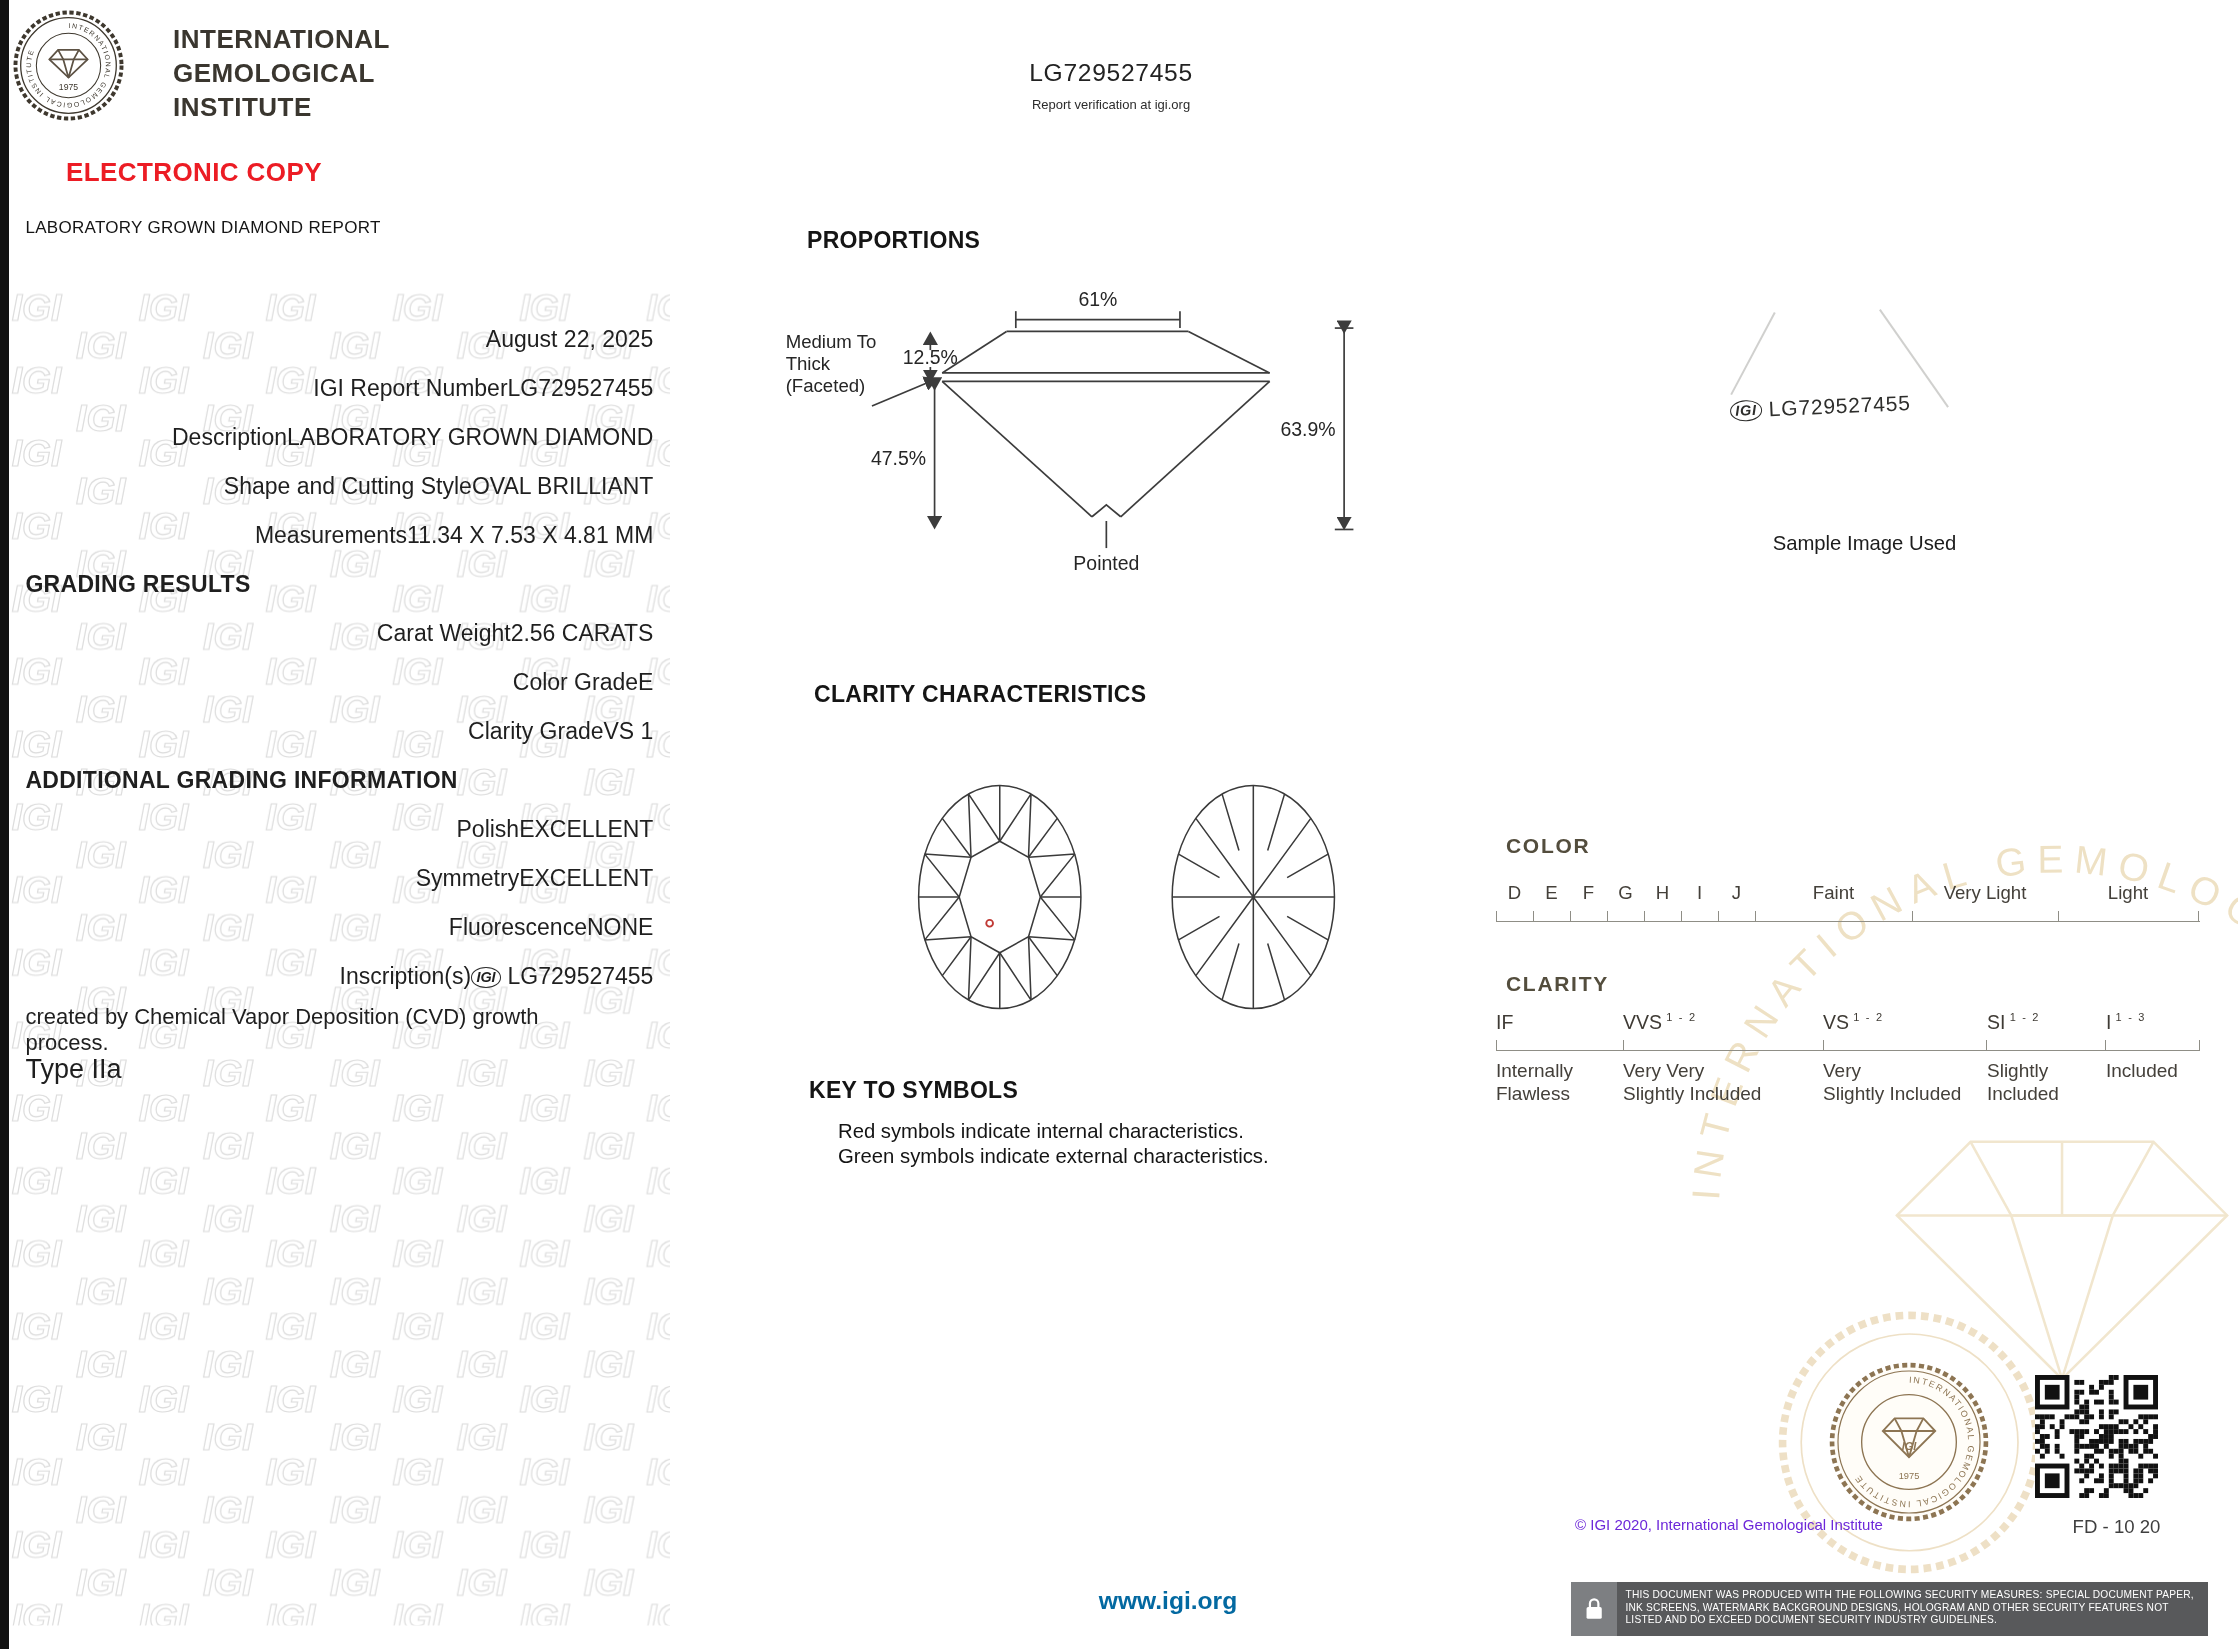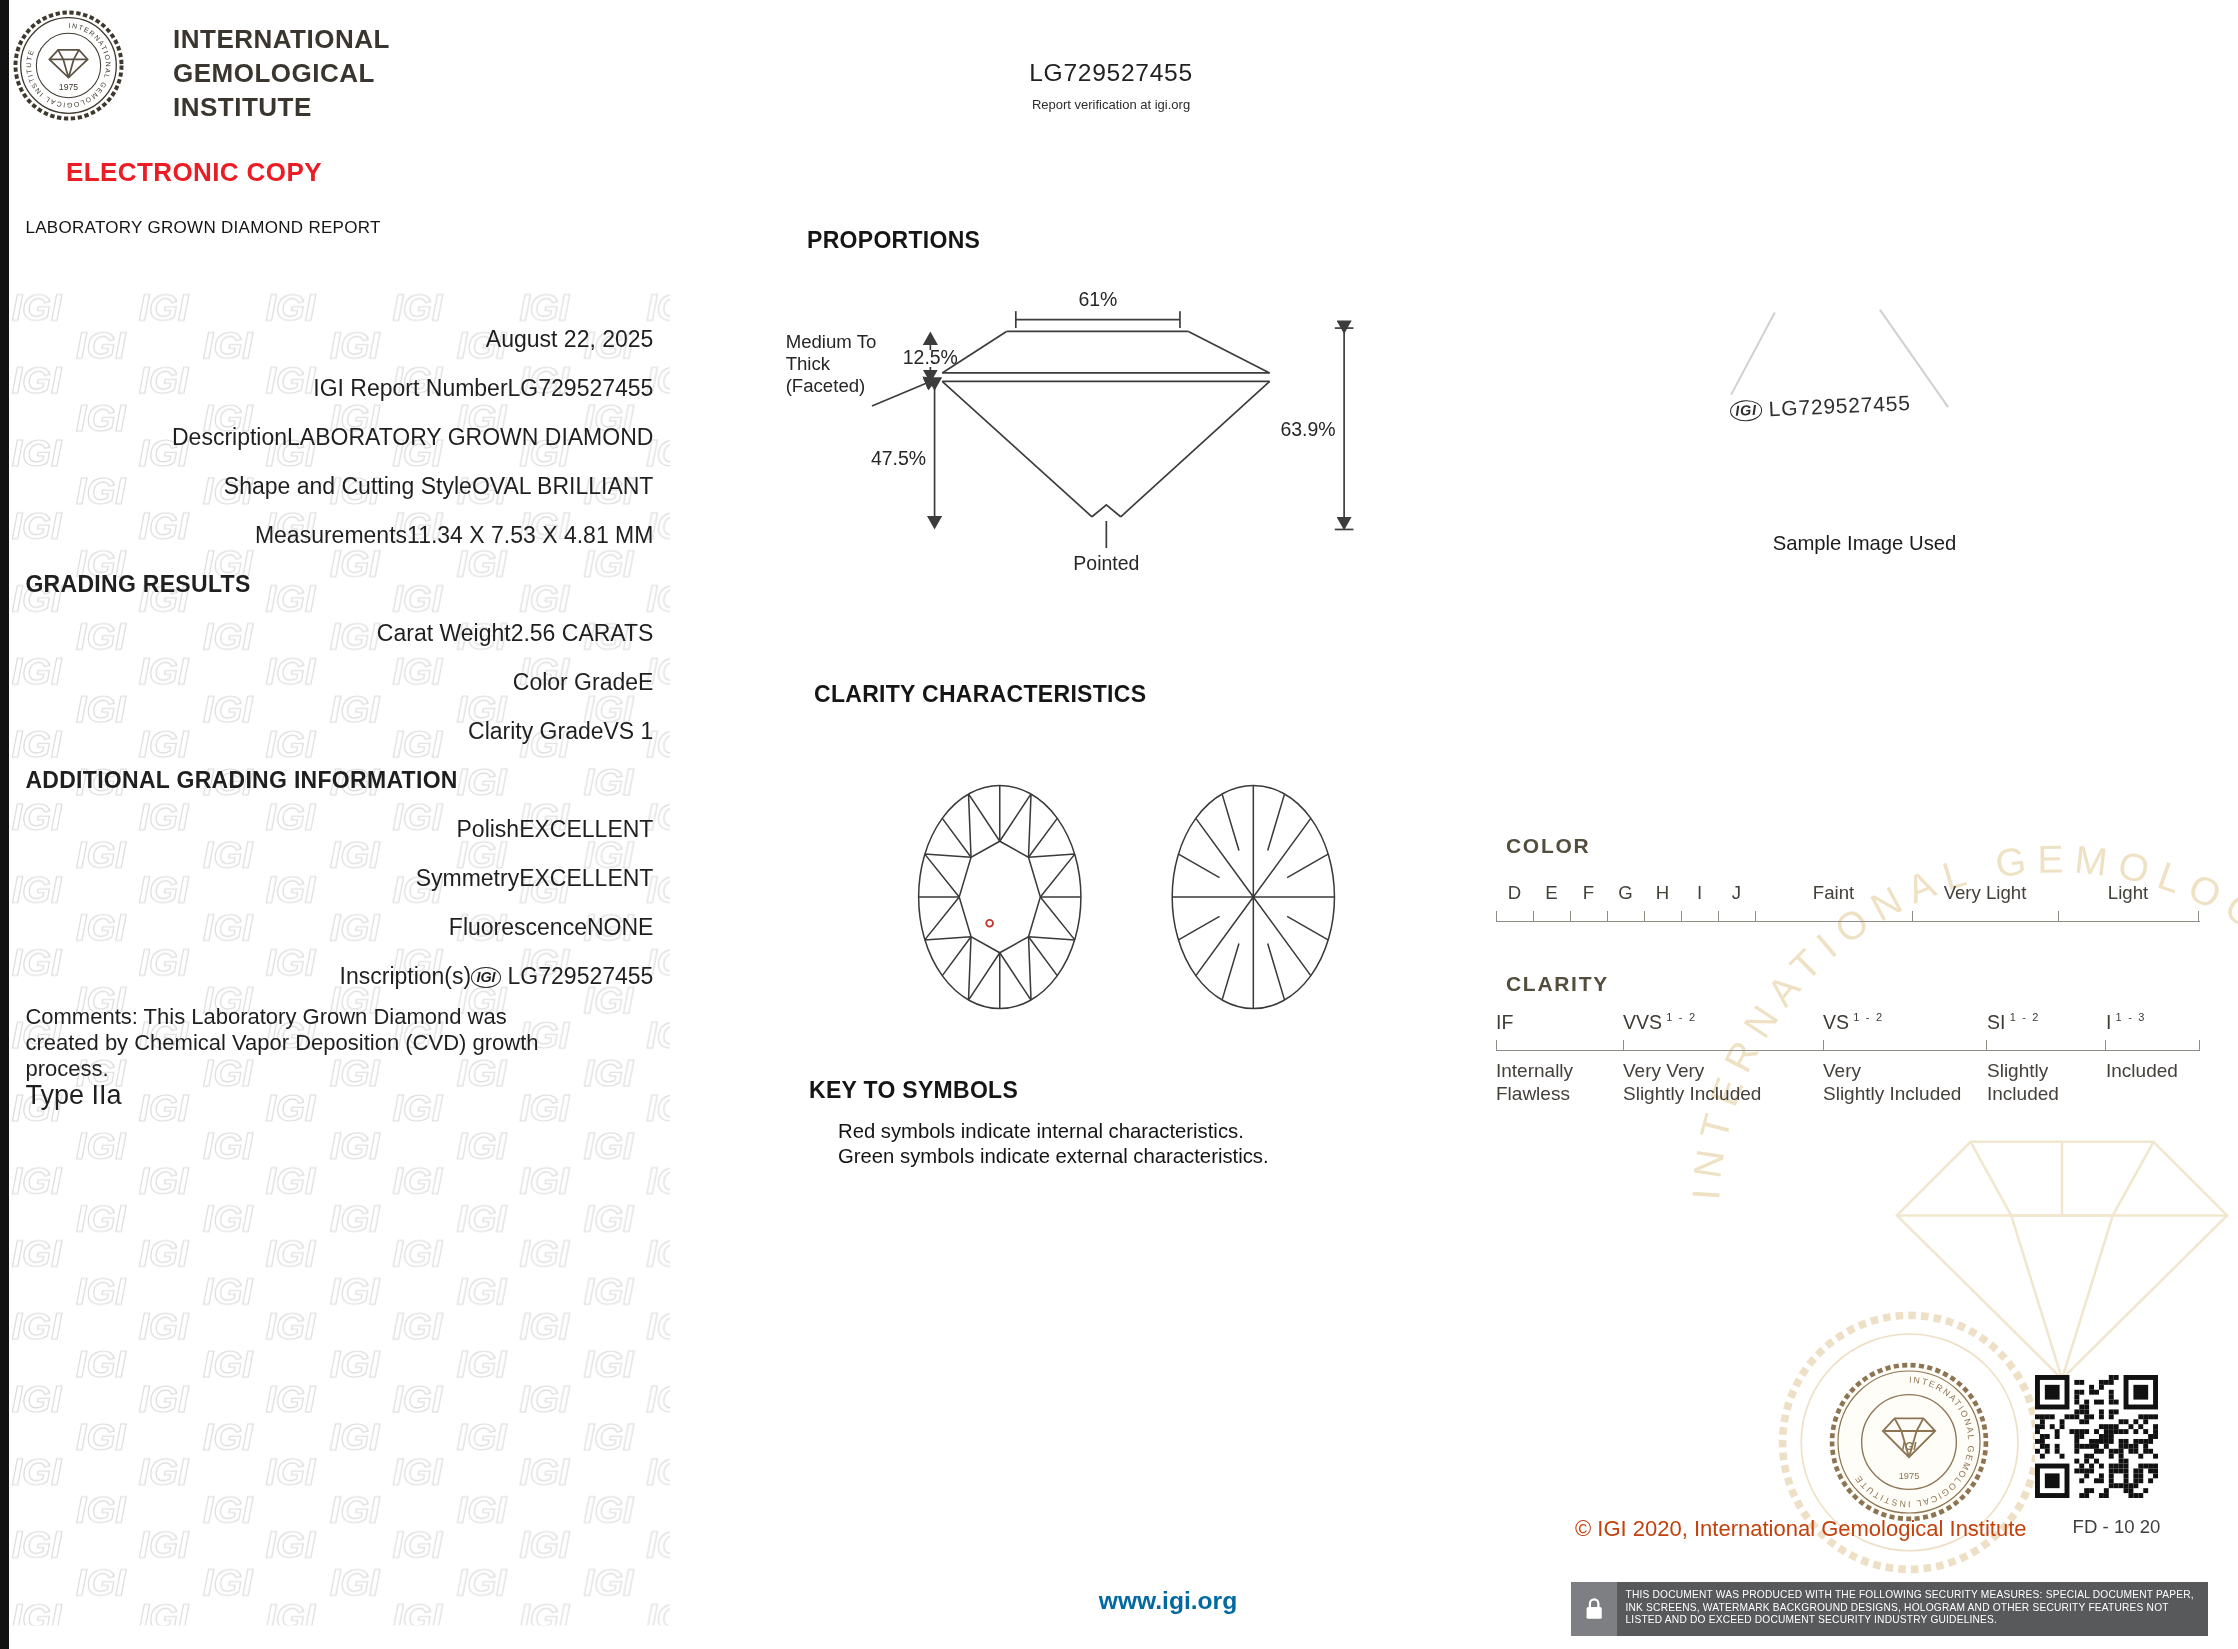--- a/index.html
+++ b/index.html
@@ -58,21 +58,21 @@
   .scale-ruler{display:flex;height:11px;border-bottom:1.7px solid #8f8e86;border-left:0.8px solid #8f8e86;}
   .scale-ruler>div{border-right:0.8px solid #8f8e86;height:100%;}
   .cw-g{width:37px}.cw-f{width:157px}.cw-vl{width:146px}.cw-l{width:140px}
   .kw-0{width:127px}.kw-1{width:200px}.kw-2{width:164px}.kw-3{width:119px}.kw-4{width:94px}
   .clar-grades{display:flex;font-size:19.5px;color:#3f3b35;height:36px;align-items:center;}
   .clar-grades sup{font-size:11px;letter-spacing:1.7px;margin-left:4.2px;}
   .clar-desc{display:flex;font-size:19px;line-height:23px;color:#44403a;margin-top:7.6px;}
   .clar-desc span{display:block;}
 
   
-  #copyright{left:1575px;top:1516px;font-size:22px;color:#c2410c;}
+  #copyright{left:1575px;top:1516px;font-size:15px;color:#6d28d9;}
   #form-code{left:2032px;top:1516px;width:169px;text-align:center;font-size:18.6px;color:#3f3f3f;}
   #website{left:1041px;top:1587px;width:254px;text-align:center;font-size:24.6px;font-weight:bold;color:#0369a1;}
   #security-bar{left:1571px;top:1582px;width:637px;height:54px;background:#58595b;display:flex;align-items:stretch;}
   #security-bar .lock-box{width:46px;background:#7d7f82;display:flex;align-items:center;justify-content:center;flex:none;}
   #security-bar .sec-text{font-size:10.2px;line-height:12.7px;color:#ffffff;padding:6.8px 8.5px;letter-spacing:0.2px;}
 
   svg text{font-family:"Liberation Sans",sans-serif;}
 </style>
 </head>
 <body>
@@ -184,21 +184,20 @@
       <span>Fluorescence</span>
       <span>NONE</span>
     </div>
     <div class="frow">
       <span>Inscription(s)</span>
       <span>
         <span class="igi-mark">IGI</span><span>LG729527455</span>
       </span>
     </div>
     <div id="comments">
-      <div>Comments: This Laboratory Grown Diamond was</div>
       <div>created by Chemical Vapor Deposition (CVD) growth</div>
       <div>process.</div>
     </div>
     <div id="type-line">Type IIa</div>
   </div>
 
   <div class="abs sec-head" id="proportions-title">PROPORTIONS</div>
   <svg class="abs" style="left:745px;top:279px;" width="677" height="330" viewBox="0 0 800 390">
     <defs>
       <marker id="arrA" markerWidth="9" markerHeight="9" refX="6" refY="4.5" orient="auto">

